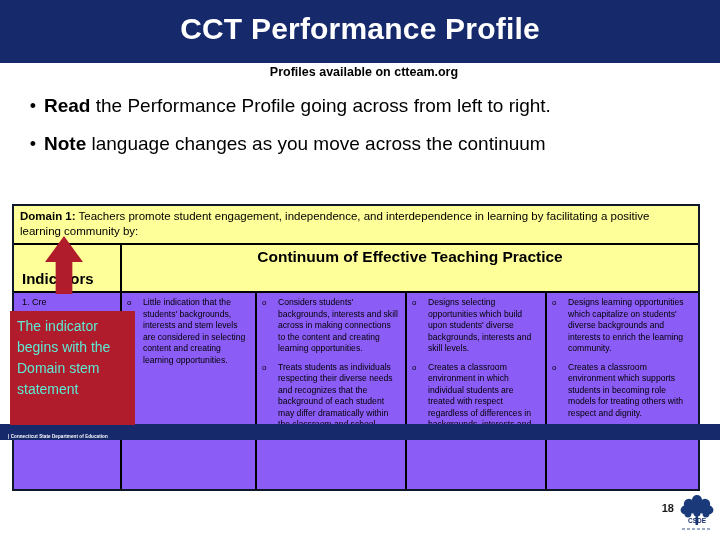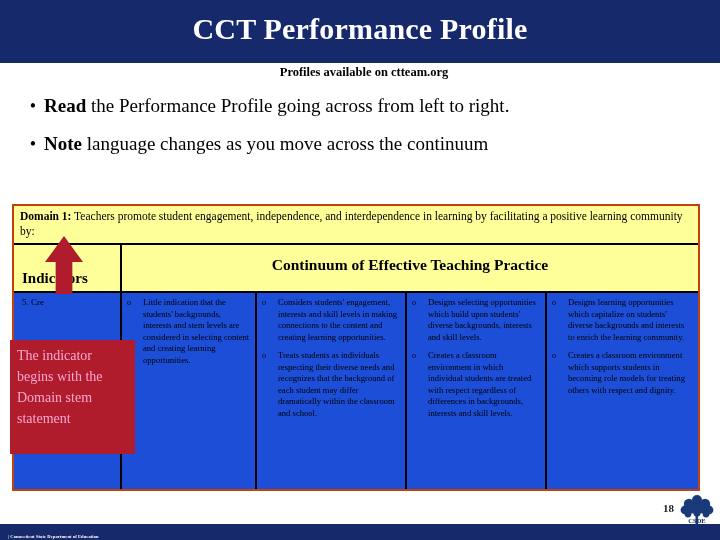--- a/index.html
+++ b/index.html
@@ -2,21 +2,21 @@
 <html><head>
 <meta charset="utf-8">
 <style>
   * { box-sizing: border-box; margin: 0; padding: 0; }
   html, body {
     width: 720px; height: 540px;
     font-family: "Liberation Sans", sans-serif;
     background: #ffffff;
     overflow: hidden;
   }
-  .slide { position: relative; width: 720px; height: 540px; background:#fff;font-family:Liberation Serif, serif; }
+  .slide { position: relative; width: 720px; height: 440px; background:#fff; }
 
   
   .title-band {
     position: absolute; left: 0; top: 0; width: 720px; height: 63px;
     background: #16296b;
   }
   .title-band .title {
     position: absolute; left: 0; right: 0; top: 10px;
     text-align: center;
     color: #ffffff;
@@ -43,22 +43,22 @@
     margin-bottom: 12px;
   }
   .bullet .dot { width: 22px; flex: 0 0 22px; text-align: center; font-size: 18px; }
   .bullet .btext { flex: 1 1 auto; }
   .bullet b { font-weight: 700; }
 
   
   .tbl {
     position: absolute; left: 12px; top: 204px;
     width: 688px;
-    border: 2px solid #c2410c;
-    background: #1d4ed8;
+    border: 2px solid #0f172a;
+    background: #8b5cf6;
   }
   .domain-row {
     background: #ffff99;
     border-bottom: 2px solid #000;
     padding: 3px 5px 4px 6px;
     font-size: 11.5px;
     line-height: 15px;
     color: #000;
   }
   .domain-row b { font-weight: 700; }
@@ -73,21 +73,21 @@
     width: 108px; flex: 0 0 108px;
     border-right: 2px solid #000;
     display: flex; align-items: flex-end;
     padding: 0 0 4px 8px;
     font-size: 15px; font-weight: 700; color: #000;
   }
   .head-cont {
     flex: 1 1 auto;
     display: flex; align-items: flex-start;
     justify-content: center;
-    padding-top: 11px;
+    padding-top: 3px;
     font-size: 15.5px; font-weight: 700; color: #000;
   }
 
   .body-row { display: flex; min-height: 196px; }
   .cell {
     border-right: 2px solid #000;
     padding: 4px 5px 4px 5px;
     font-size: 8.6px;
     line-height: 11.5px;
     color: #000;
@@ -113,24 +113,23 @@
     background: #b01c2b;
     clip-path: polygon(50% 0%, 100% 45%, 72% 45%, 72% 100%, 28% 100%, 28% 45%, 0% 45%);
     z-index: 5;
   }
   .callout {
     position: absolute; left: 10px; top: 311px;
     width: 125px; height: 114px;
     background: #b01c2b;
     z-index: 6;
     padding: 5px 7px;
-    color: #f9a8d4;
+    color: #5eead4;
     font-size: 14px;
     line-height: 21px;
-    margin-top: 29px;
   }
 
   
   .foot-bar {
     position: absolute; left: 0; bottom: 0; width: 720px; height: 16px;
     background: #16296b;
   }
   .foot-text {
     position: absolute; left: 8px; bottom: 1px;
     font-size: 4.5px; color: #ffffff; letter-spacing: .1px;
@@ -174,35 +173,35 @@
     </div>
 
     <div class="head-row">
       <div class="head-ind">Indicators</div>
       <div class="head-cont">Continuum of Effective Teaching Practice</div>
     </div>
 
     <div class="body-row">
 
       <div class="cell c1">
-        <div class="ind-num">5. Cre</div>
+        <div class="ind-num">1. Cre</div>
         <div class="ind-tail" style="margin-top:62px;">levels</div>
       </div>
 
       <div class="cell c2">
         <div class="li">
           <span class="mark">o</span>
           <span class="txt">Little indication that the students' backgrounds, interests and stem levels are considered in selecting content and creating learning opportunities.</span>
         </div>
       </div>
 
       <div class="cell c3">
         <div class="li">
           <span class="mark">o</span>
-          <span class="txt">Considers students' engagement, interests and skill levels in making connections to the content and creating learning opportunities.</span>
+          <span class="txt">Considers students' backgrounds, interests and skill across in making connections to the content and creating learning opportunities.</span>
         </div>
         <div class="li">
           <span class="mark">o</span>
           <span class="txt">Treats students as individuals respecting their diverse needs and recognizes that the background of each student may differ dramatically within the classroom and school.</span>
         </div>
       </div>
 
       <div class="cell c4">
         <div class="li">
           <span class="mark">o</span>

